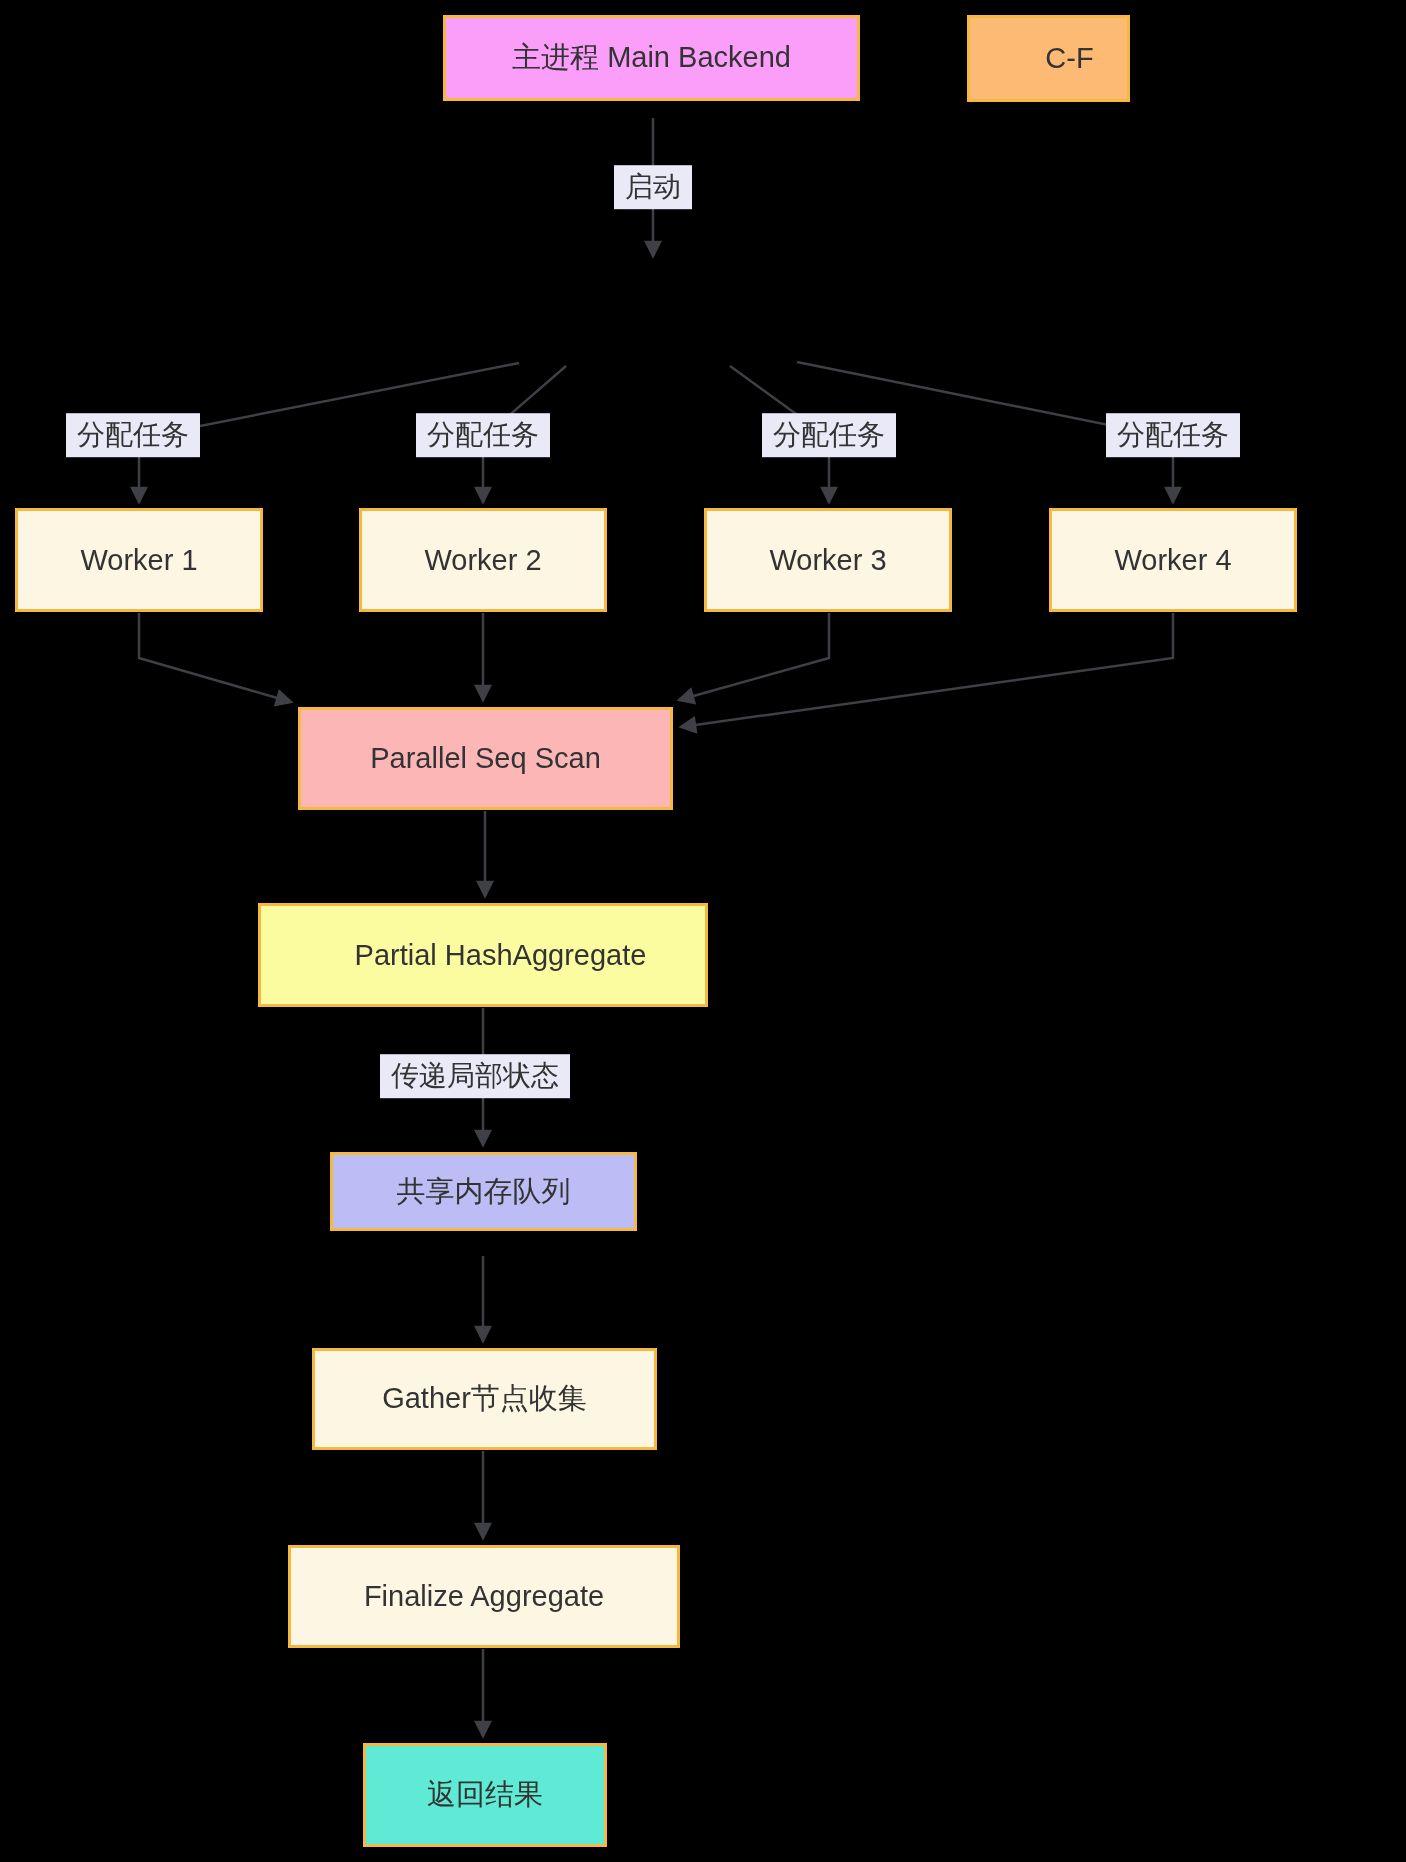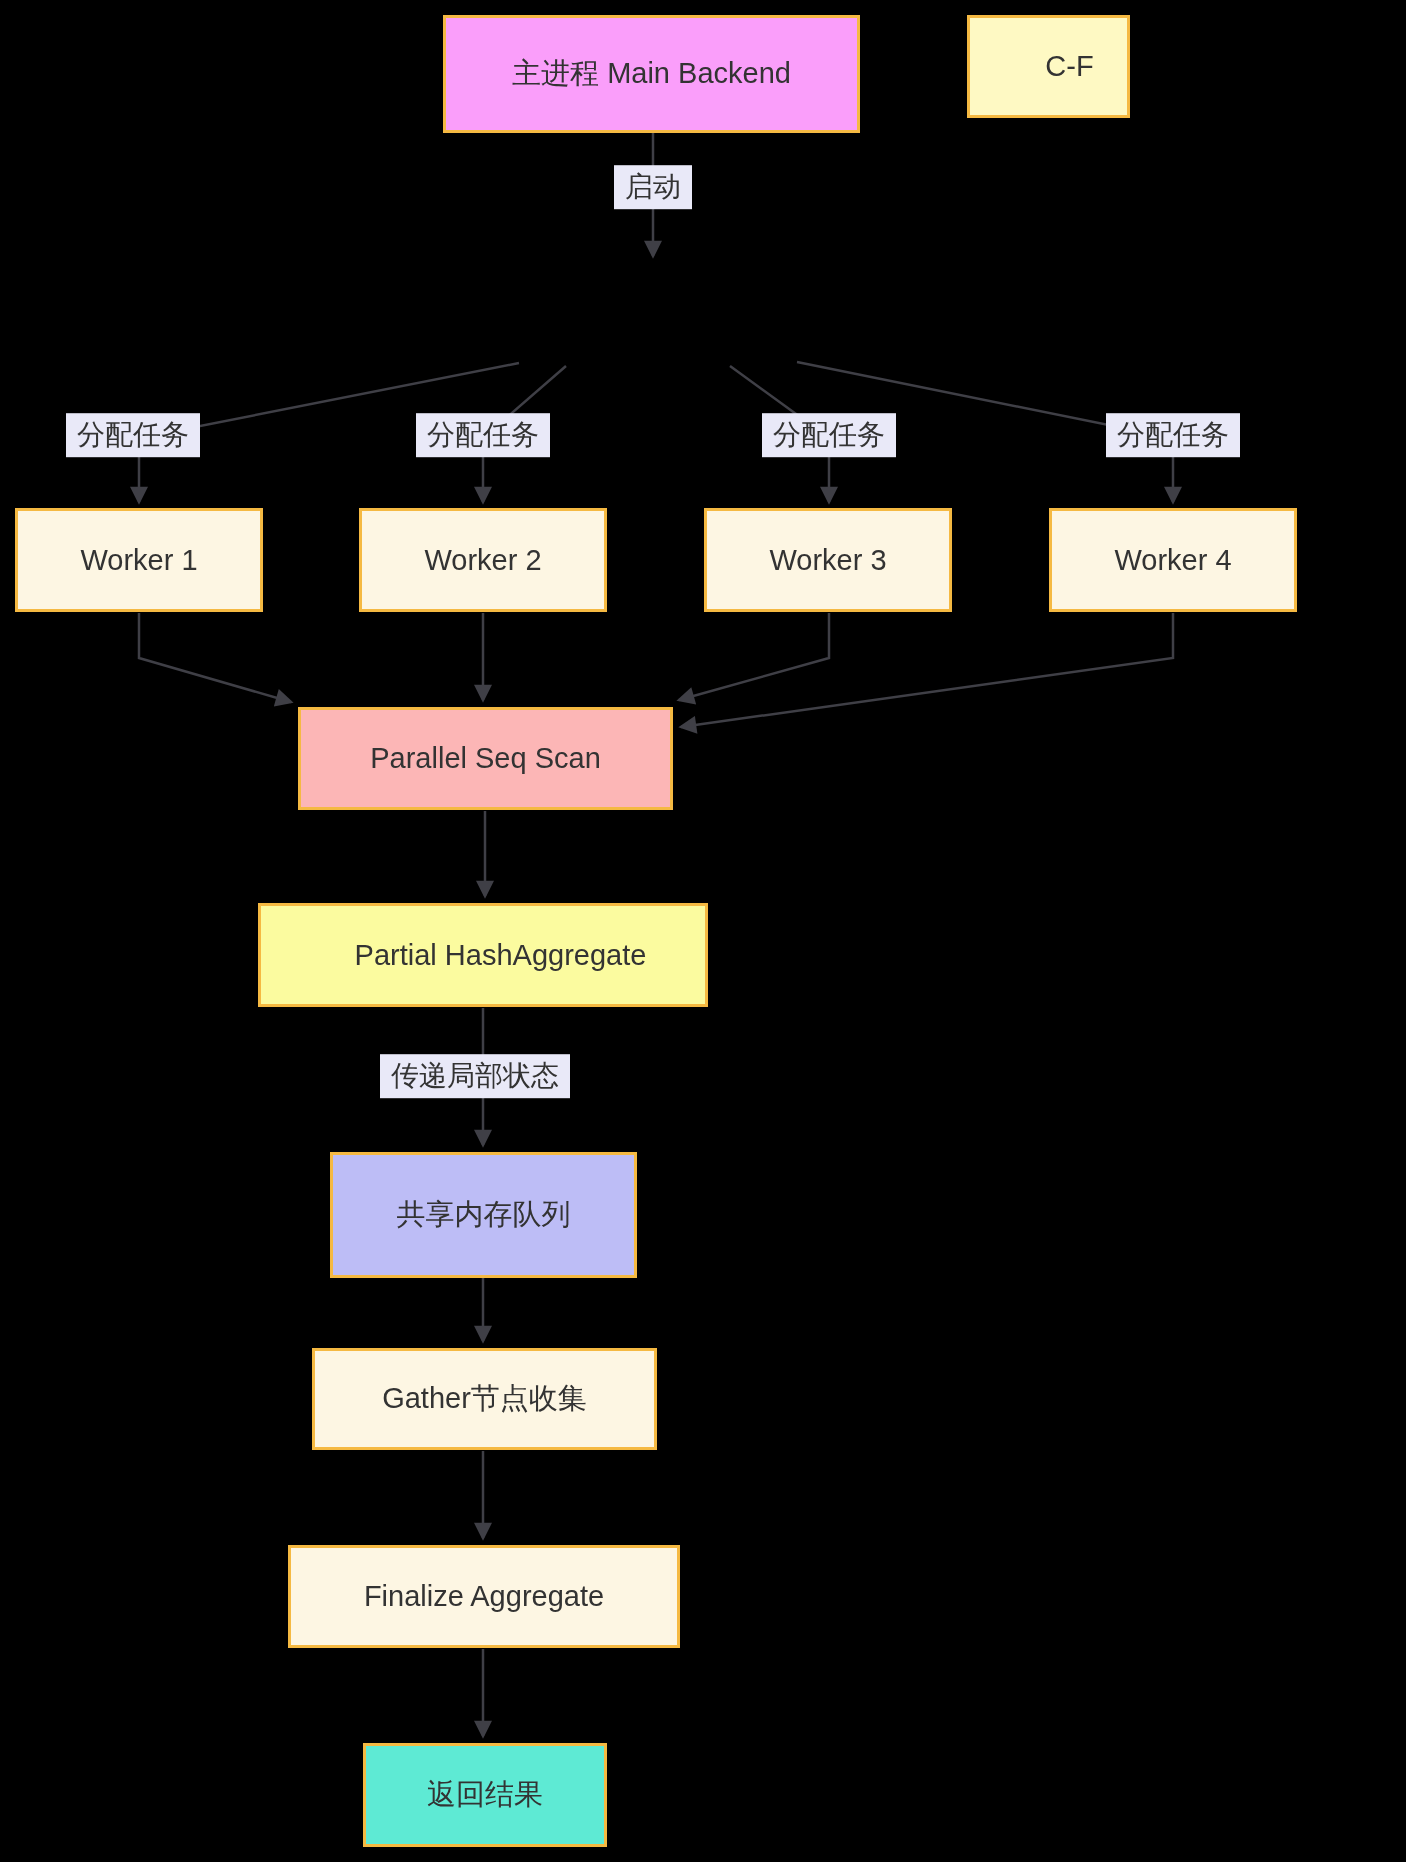--- a/index.html
+++ b/index.html
@@ -65,29 +65,29 @@
       <path d="M 483 613 L 483 700" class="edge" marker-end="url(#arrowhead)"></path>
       <path d="M 829 613 L 829 658 L 679 700" class="edge" marker-end="url(#arrowhead)"></path>
       <path d="M 1173 613 L 1173 658 L 681 727" class="edge" marker-end="url(#arrowhead)"></path>
       <path d="M 485 811 L 485 896" class="edge" marker-end="url(#arrowhead)"></path>
       <path d="M 483 1008 L 483 1145" class="edge" marker-end="url(#arrowhead)"></path>
       <path d="M 483 1256 L 483 1341" class="edge" marker-end="url(#arrowhead)"></path>
       <path d="M 483 1451 L 483 1538" class="edge" marker-end="url(#arrowhead)"></path>
       <path d="M 483 1649 L 483 1736" class="edge" marker-end="url(#arrowhead)"></path>
     </svg>
 
-<div class="node" style="left: 443px; top: 15px; width: 417px; height: 118px; background: rgb(250, 158, 250);">主进程 Main Backend</div>
-    <div class="node" style="left: 967px; top: 15px; width: 163px; height: 103px; background: #fef9c3; padding-left: 42px;">C-F</div>
+<div class="node" style="left: 443px; top: 15px; width: 417px; height: 86px; background: rgb(250, 158, 250);">主进程 Main Backend</div>
+    <div class="node" style="left: 967px; top: 15px; width: 163px; height: 87px; background: #fdba74; padding-left: 42px;">C-F</div>
     <div class="node" style="left: 15px; top: 508px; width: 248px; height: 104px; background: rgb(253, 246, 227);">Worker 1</div>
     <div class="node" style="left: 359px; top: 508px; width: 248px; height: 104px; background: rgb(253, 246, 227);">Worker 2</div>
     <div class="node" style="left: 704px; top: 508px; width: 248px; height: 104px; background: rgb(253, 246, 227);">Worker 3</div>
     <div class="node" style="left: 1049px; top: 508px; width: 248px; height: 104px; background: rgb(253, 246, 227);">Worker 4</div>
     <div class="node" style="left: 298px; top: 707px; width: 375px; height: 103px; background: rgb(252, 182, 182);">Parallel Seq Scan</div>
     <div class="node" style="left: 258px; top: 903px; width: 450px; height: 104px; background: rgb(251, 251, 159); padding-left: 35px;">Partial HashAggregate</div>
-    <div class="node" style="left: 330px; top: 1152px; width: 307px; height: 126px; background: rgb(189, 189, 246);">共享内存队列</div>
+    <div class="node" style="left: 330px; top: 1152px; width: 307px; height: 79px; background: rgb(189, 189, 246);">共享内存队列</div>
     <div class="node" style="left: 312px; top: 1348px; width: 345px; height: 102px; background: rgb(253, 246, 227);">Gather节点收集</div>
     <div class="node" style="left: 288px; top: 1545px; width: 392px; height: 103px; background: rgb(253, 246, 227);">Finalize Aggregate</div>
     <div class="node" style="left: 363px; top: 1743px; width: 244px; height: 104px; background: #5eead4;">返回结果</div>
     <div class="edge-label" style="left: 653px; top: 187px;">启动</div>
     <div class="edge-label" style="left: 133px; top: 435px;">分配任务</div>
     <div class="edge-label" style="left: 483px; top: 435px;">分配任务</div>
     <div class="edge-label" style="left: 829px; top: 435px;">分配任务</div>
     <div class="edge-label" style="left: 1173px; top: 435px;">分配任务</div>
     <div class="edge-label" style="left: 475px; top: 1076px;">传递局部状态</div>
   </div>

